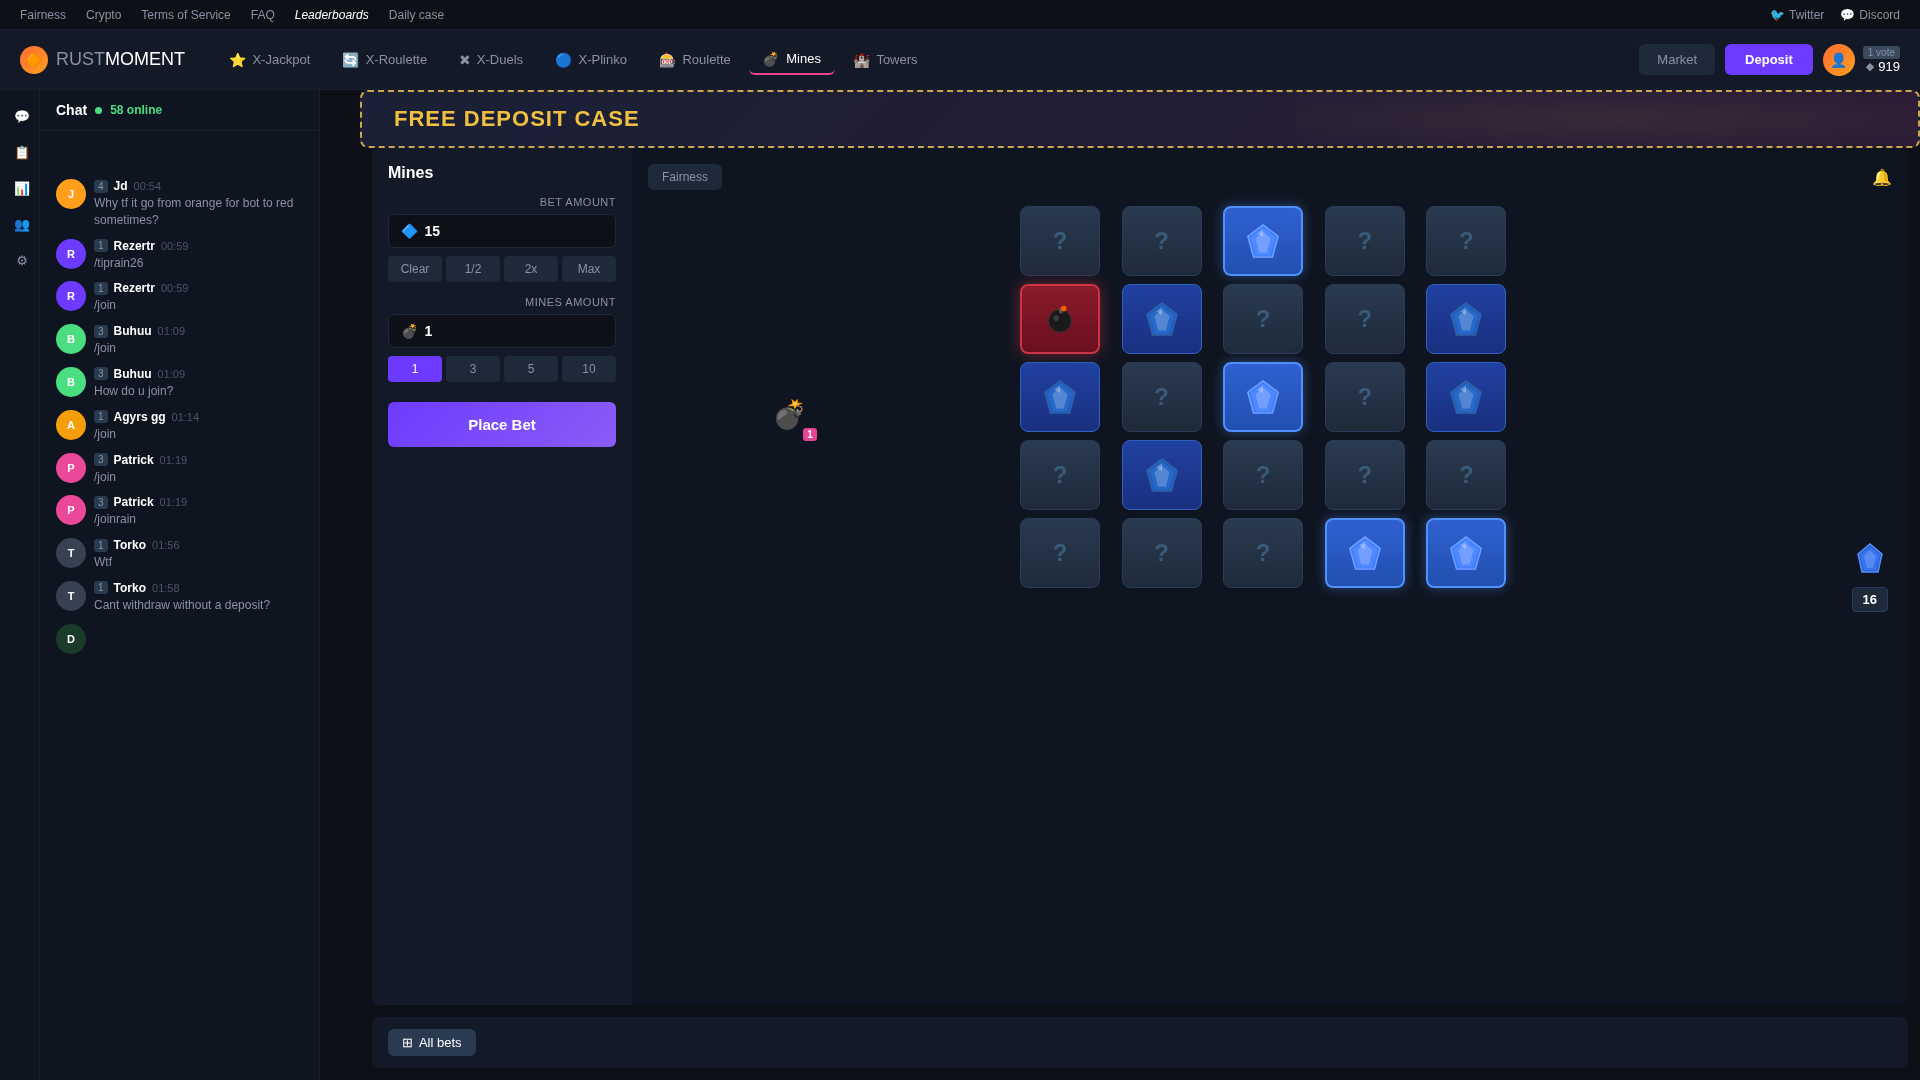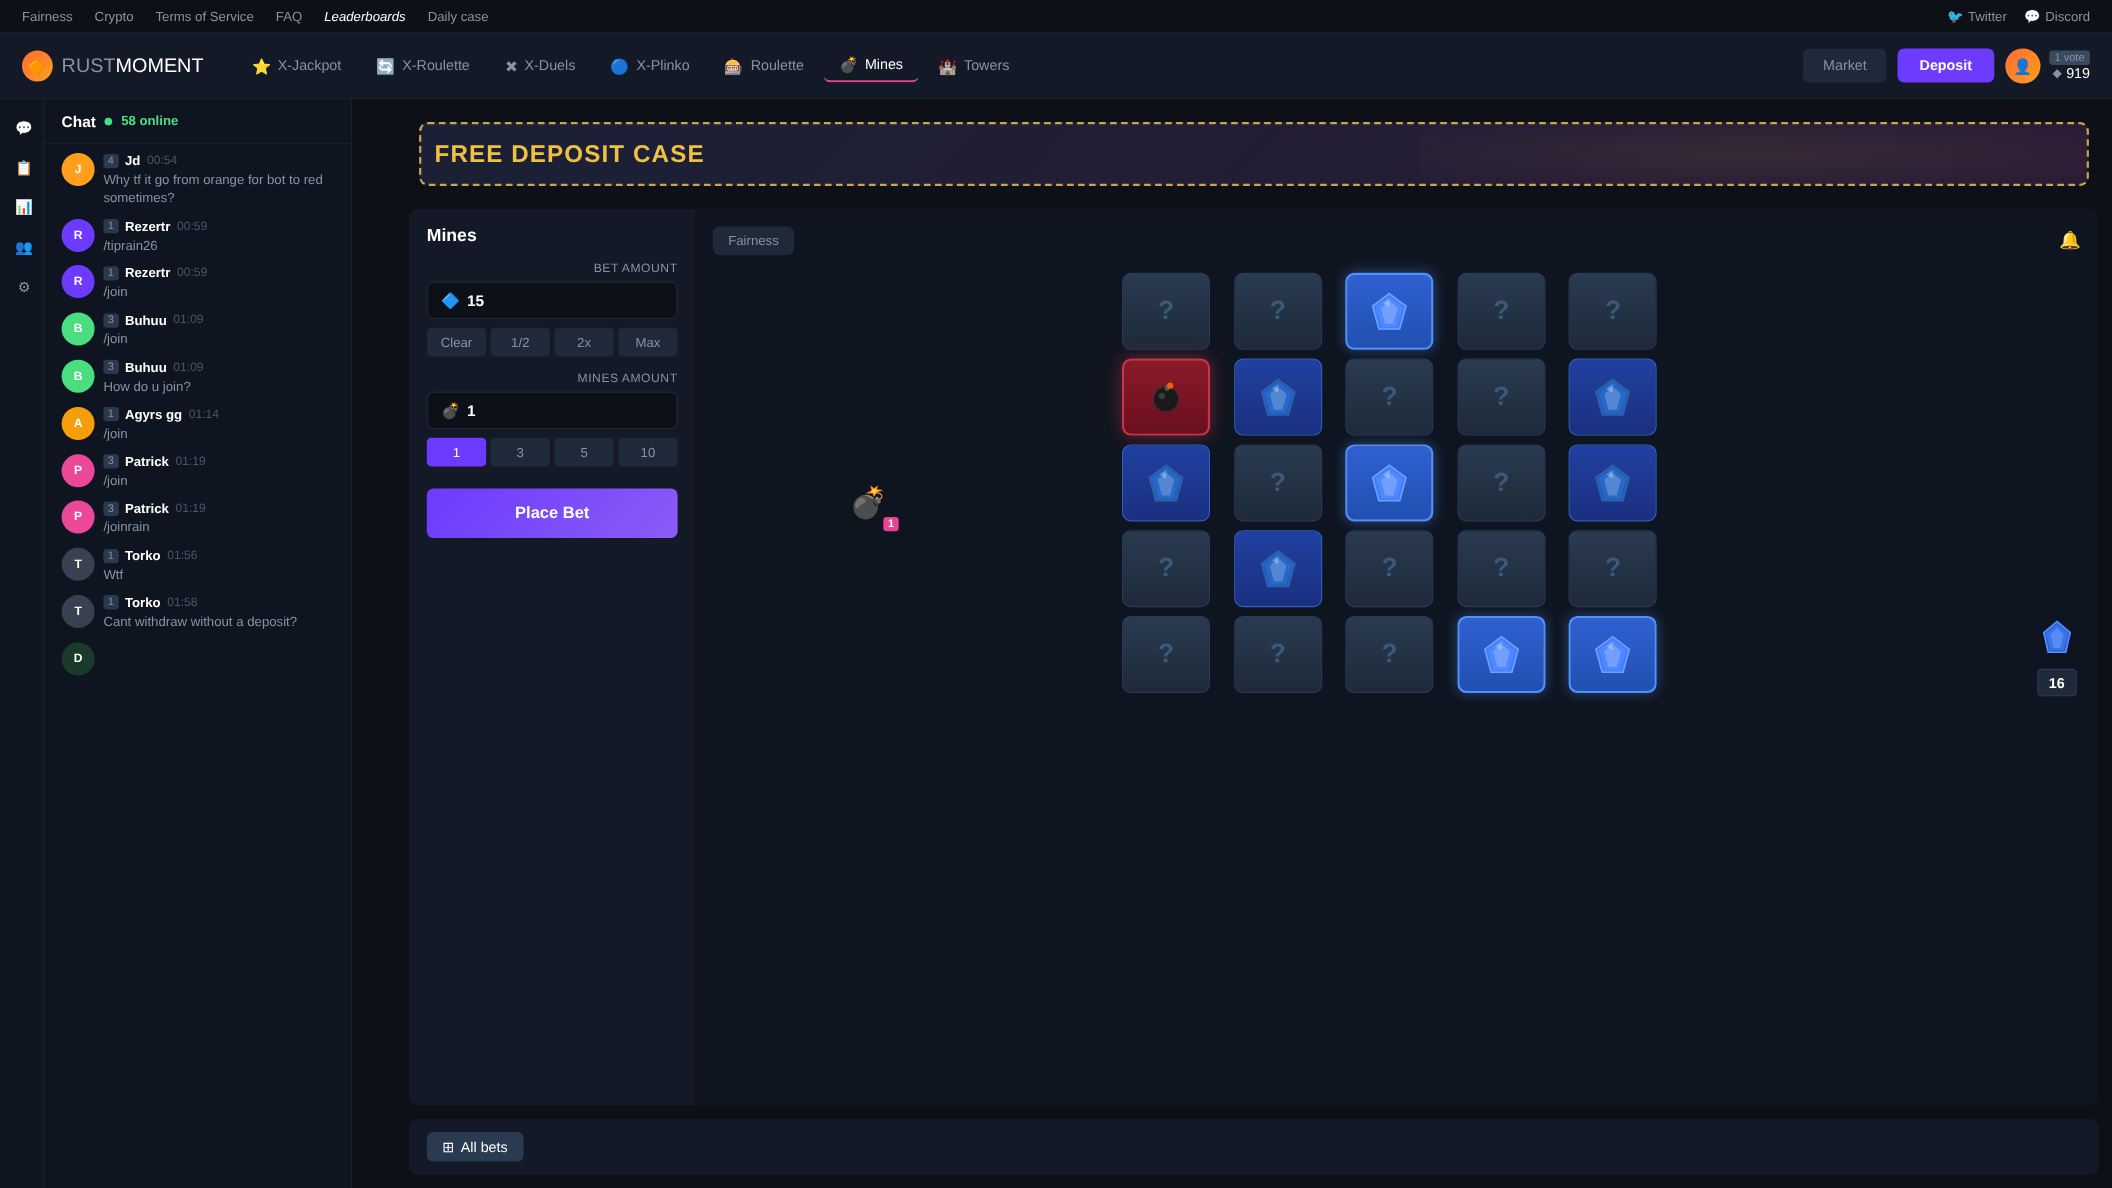--- a/index.html
+++ b/index.html
@@ -288,22 +288,22 @@
       overflow-y: auto;
       background: #0d1117;
       margin-left: 40px;
     }
 
     
     .banner {
       background: linear-gradient(135deg, #1a2035, #2a1a35);
       border: 2px dashed #c8a84b;
       border-radius: 8px;
-      margin: 21px;
-      padding: 14px 12px;
+      margin: 0;
+      padding: 14px 32px;
       display: flex;
       align-items: flex-start;
       justify-content: space-between;
       position: relative;
       overflow: hidden;
     }
     .banner::before {
       content: '';
       position: absolute;
       top: 0; right: 0; bottom: 0;
@@ -666,21 +666,21 @@
 <div class="app-body">
 
   <div class="sidebar-icons">
     <div class="sidebar-icon-item">💬</div>
     <div class="sidebar-icon-item">📋</div>
     <div class="sidebar-icon-item">📊</div>
     <div class="sidebar-icon-item">👥</div>
     <div class="sidebar-icon-item">⚙</div>
   </div>
 
-  <div class="sidebar" style="margin-left:40px;">
+  <div class="sidebar" style="margin-left:40px;gap:40px;">
     <div class="chat-header">
       <div class="chat-title">
         <span>Chat</span>
         <span class="online-dot"></span>
         <span class="online-count">58 online</span>
       </div>
     </div>
 
     <div class="chat-messages" id="chatMessages">
         <div class="chat-message">

